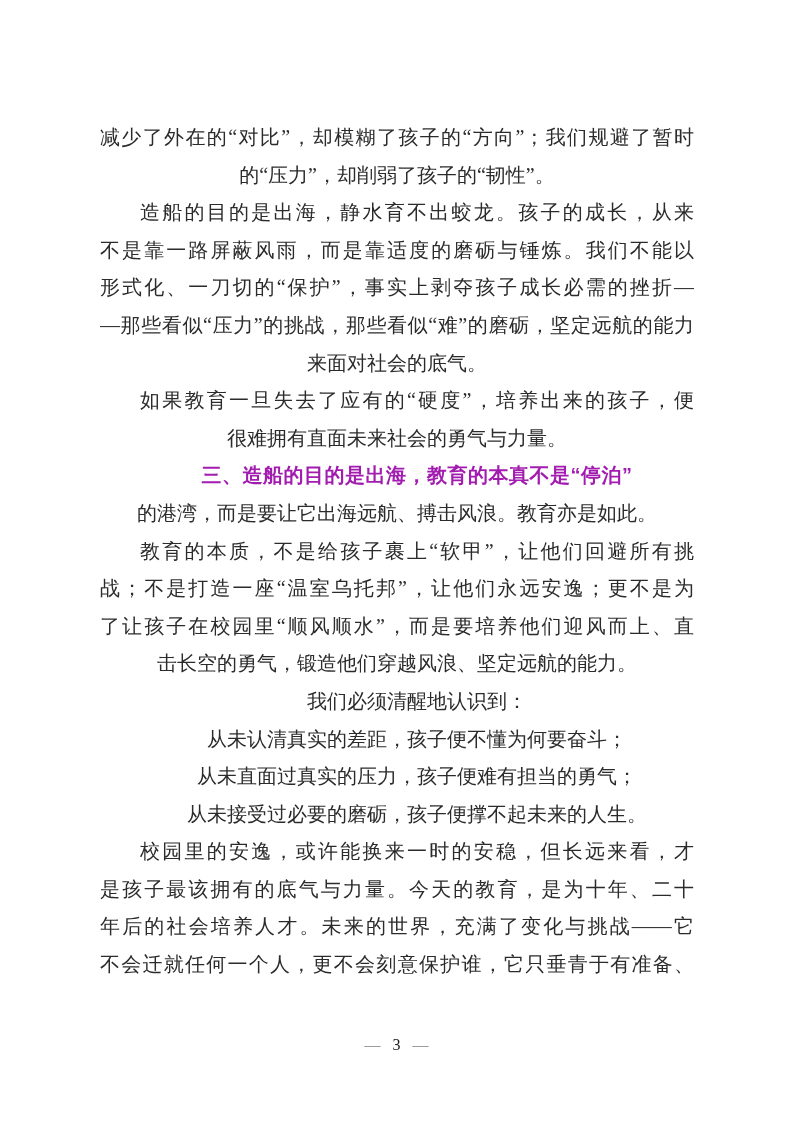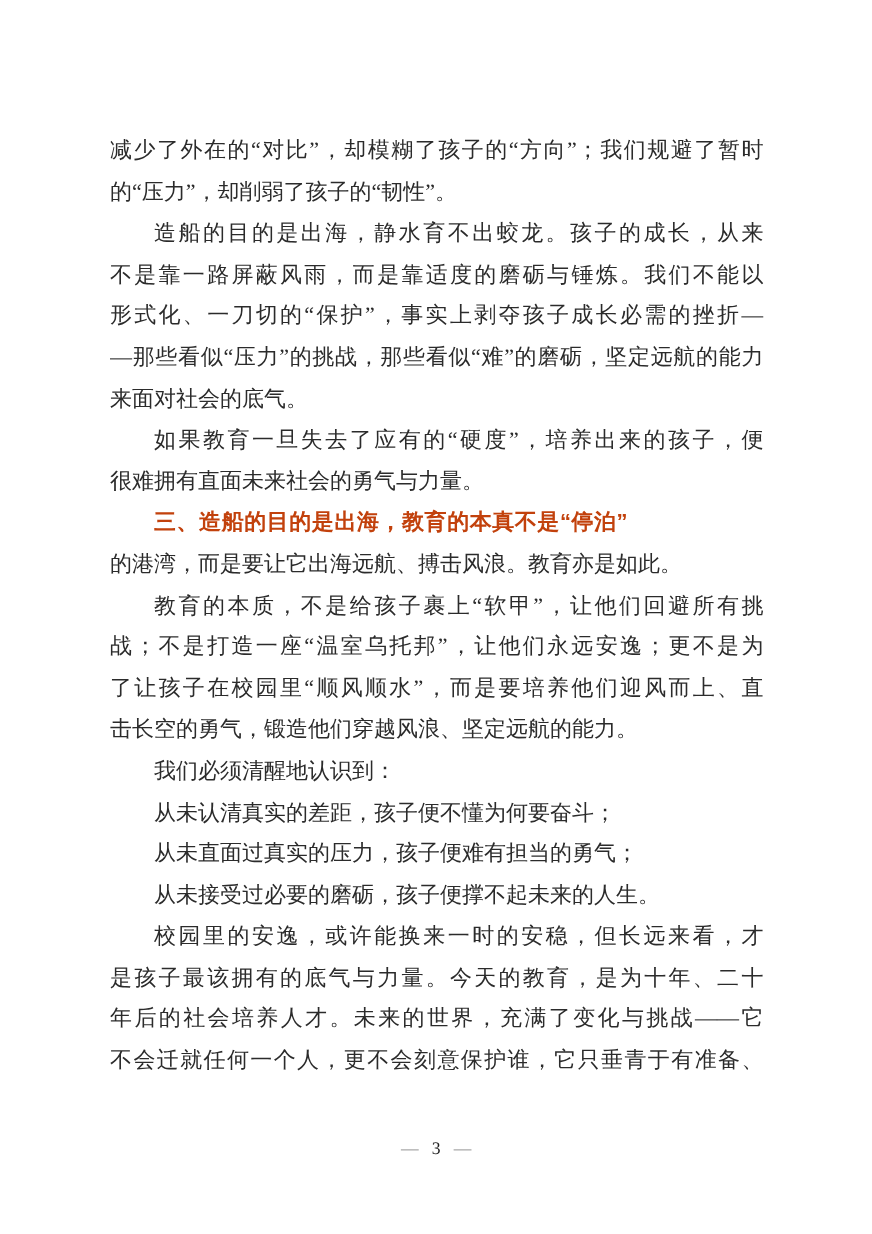--- a/index.html
+++ b/index.html
@@ -19,35 +19,35 @@
     position: absolute;
     left: 100px;
     top: 119px;
     width: 594px;
     color: #2b2b2b;
     font-size: 20px;
     line-height: 37.6px;
   }
   .ln {
     height: 37.6px;
-    text-align: left;
+    text-align: center;
     white-space: normal;
     overflow: hidden;
   }
   .ln.fill {
     text-align: justify;
     text-align-last: justify;
   }
   .ln.indent {
     text-indent: 2em;
   }
   .ln.heading {
     font-family: "Liberation Sans", sans-serif;
     font-weight: 700;
-    color: #c2410c;
+    color: #a21caf;
     letter-spacing: 0.5px;
   }
   .footer {
     position: absolute;
     left: 0;
     right: 0;
     top: 1033px;
     height: 24px;
     text-align: center;
     font-size: 16px;

